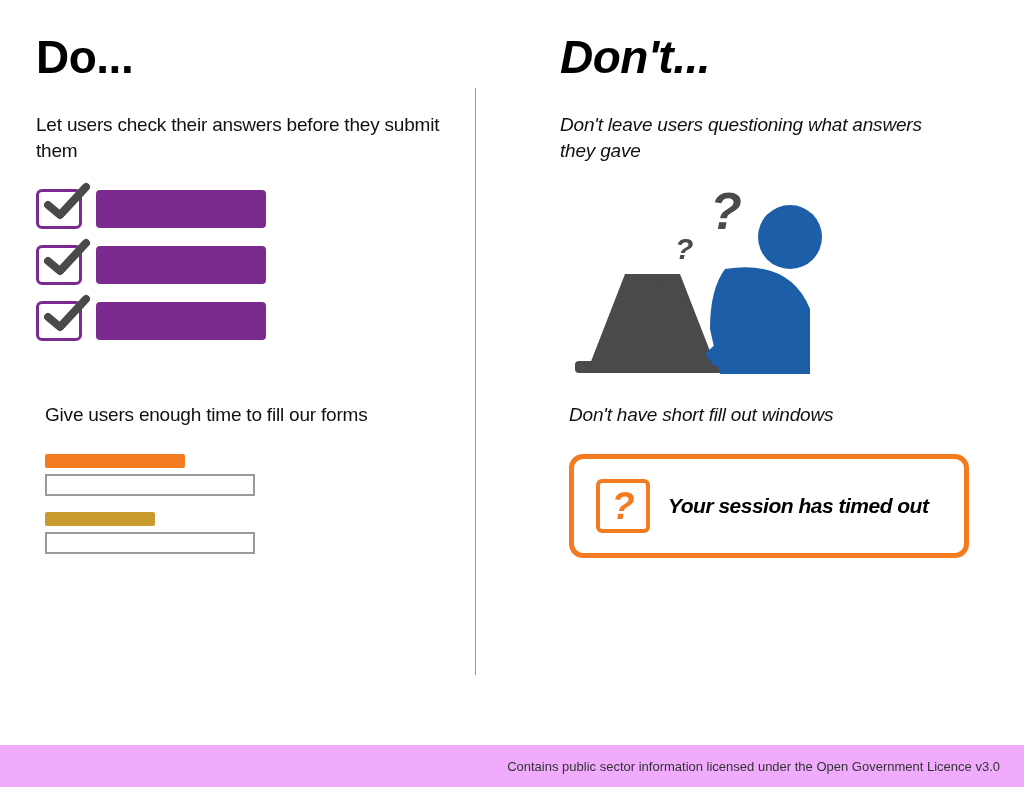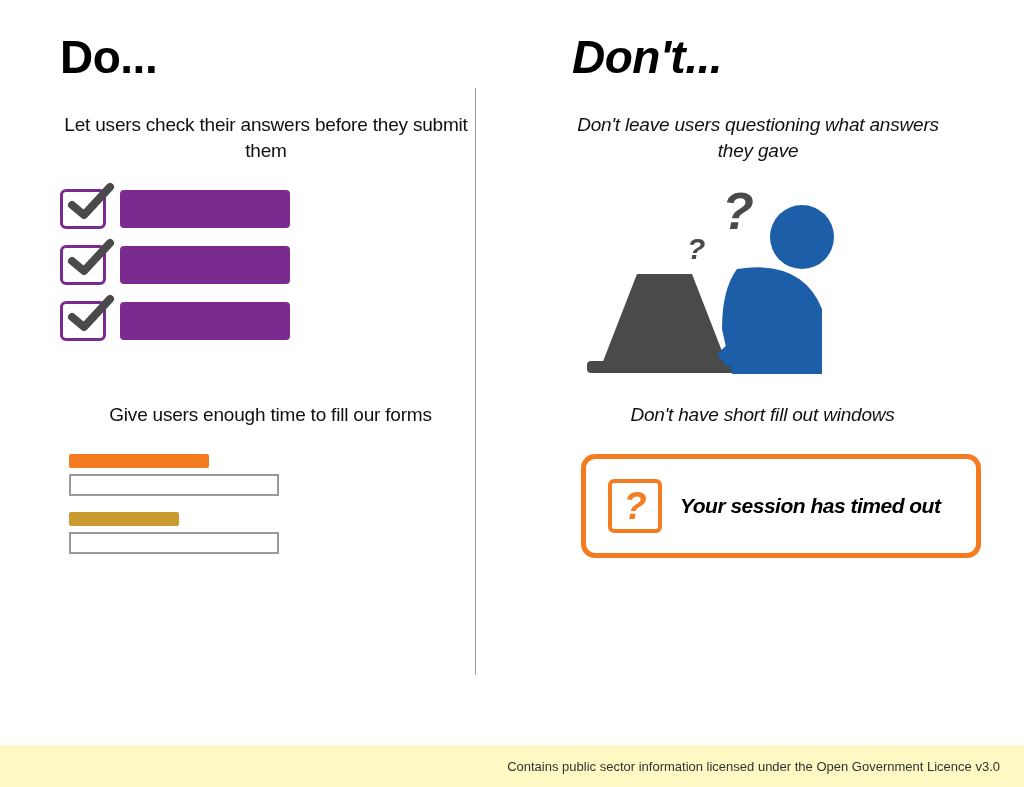--- a/index.html
+++ b/index.html
@@ -6,21 +6,21 @@
   body {
     width: 1024px;
     height: 787px;
     font-family: -apple-system, BlinkMacSystemFont, "Segoe UI", Helvetica, Arial, sans-serif;
     background: #fff;
     position: relative;
     overflow: hidden;
   }
   .page {
     display: flex;
-    padding: 30px 60px 0 60px;
+    padding: 30px 60px 0 36px;
     height: 745px;
     position: relative;
   }
   .divider {
     position: absolute;
     left: 475px;
     top: 88px;
     bottom: 70px;
     width: 1px;
     background: #9a9a9a;
@@ -36,21 +36,20 @@
     letter-spacing: -0.5px;
     color: #000;
     margin-bottom: 28px;
   }
   .tip {
     font-size: 19px;
     line-height: 1.35;
     color: #111;
     margin-bottom: 26px;
     letter-spacing: -0.2px;
-    text-align: center;
   }
   .block-top { height: 250px; }
   .block-bottom { margin-top: 40px; margin-left: 9px; }
 
   
   .checklist-row { display:flex; align-items:center; margin-bottom: 16px; }
   .check-box {
     width: 46px; height: 40px;
     border: 3px solid #7b2b90;
     border-radius: 6px;
@@ -105,21 +104,21 @@
     font-weight: 700;
     line-height: 1.15;
     letter-spacing: -0.5px;
   }
 
   
   .footer {
     position:absolute;
     left:0; right:0; bottom:0;
     height: 42px;
-    background:#fef9c3;
+    background:#f0abfc;
     display:flex;
     align-items:center;
     justify-content:flex-end;
     padding-right: 24px;
     font-size: 13px;
     color:#333;
     padding-left:24px;
   }
 </style>
 </head>

